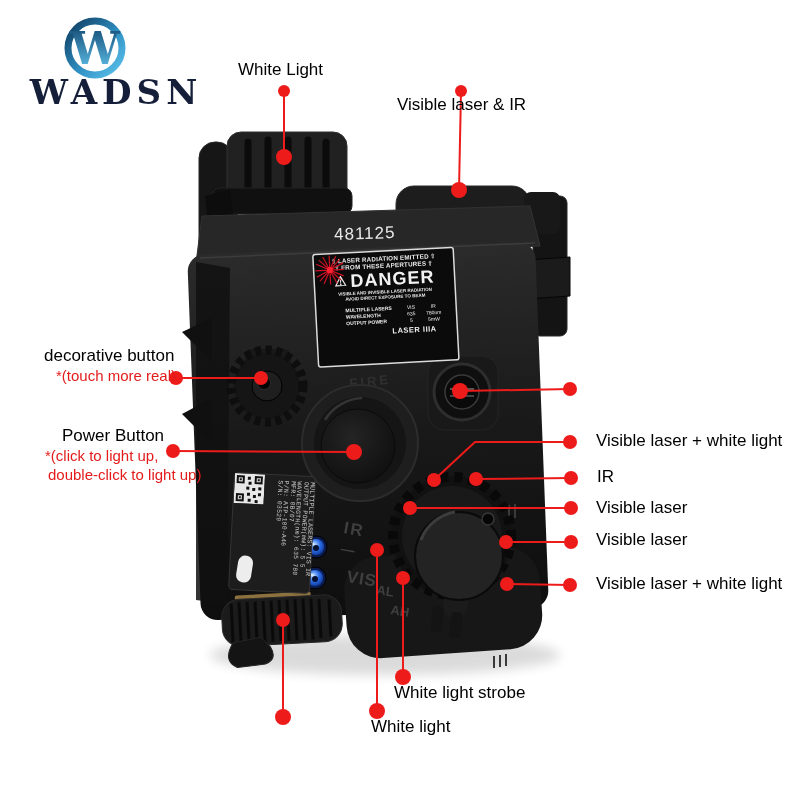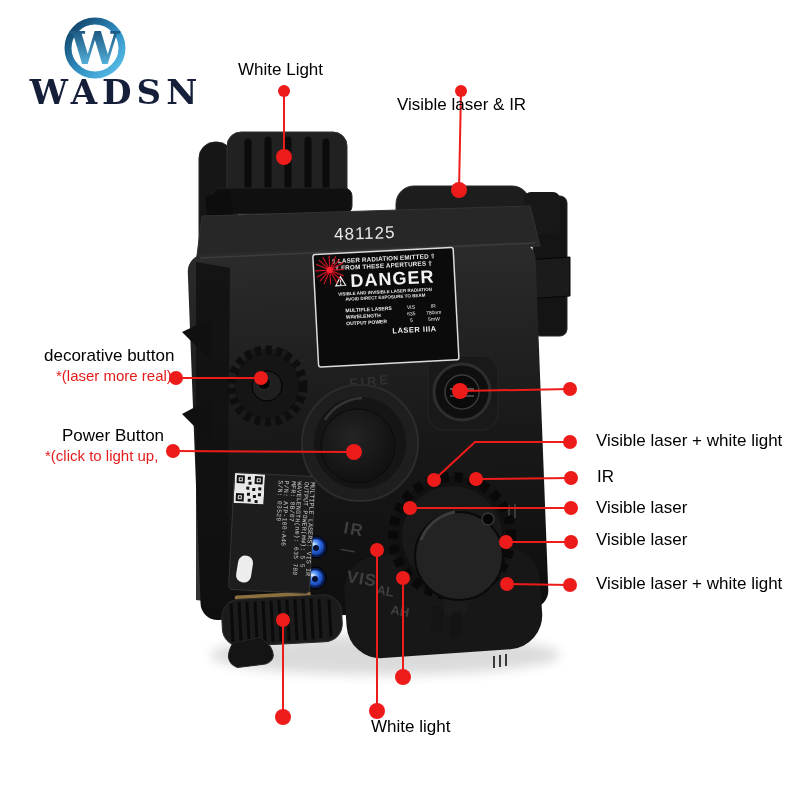--- a/index.html
+++ b/index.html
@@ -365,26 +365,28 @@
           <circle cx="283" cy="620" r="7" stroke="none"></circle>
           <circle cx="283" cy="717" r="8" stroke="none"></circle>
       </g>
     </g>
   </svg>
 
   <div class="lbl" style="left:238px; top:60px;">White Light</div>
   <div class="lbl" style="left:397px; top:68px;margin-top:27px;">Visible laser &amp; IR</div>
 
   <div class="lbl" style="left:44px; top:346px;">decorative button</div>
-  <div class="lbl-red" style="left:56px; top:366px;">*(laser more real)</div>
+  <div class="lbl-red" style="left:56px; top:366px;">*(touch more real)</div>
 
   <div class="lbl" style="left:62px; top:426px;">Power Button</div>
   <div class="lbl-red" style="left:45px; top:446px;">*(click to light up,</div>
+  <div class="lbl-red" style="left:48px; top:465px;">double-click to light up)</div>
 
   <div class="lbl" style="left:596px; top:431px;">Visible laser + white light</div>
   <div class="lbl" style="left:597px; top:467px;">IR</div>
   <div class="lbl" style="left:596px; top:498px;">Visible laser</div>
   <div class="lbl" style="left:596px; top:530px;">Visible laser</div>
   <div class="lbl" style="left:596px; top:574px;">Visible laser + white light</div>
 
+  <div class="lbl" style="left:394px; top:683px;">White light strobe</div>
   <div class="lbl" style="left:371px; top:717px;">White light</div>
 
 </div>
 
 </body></html>

